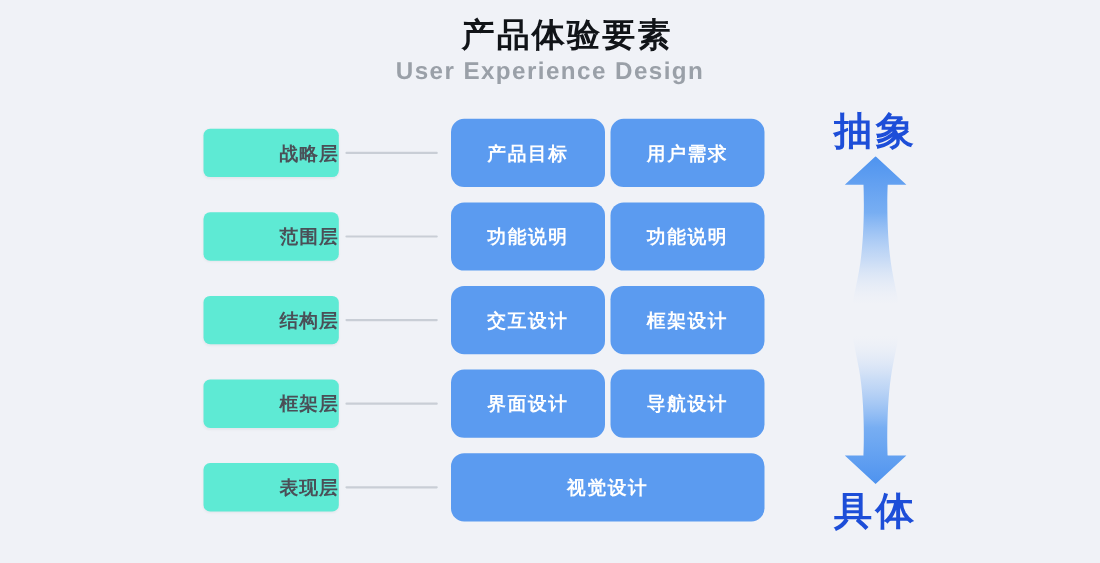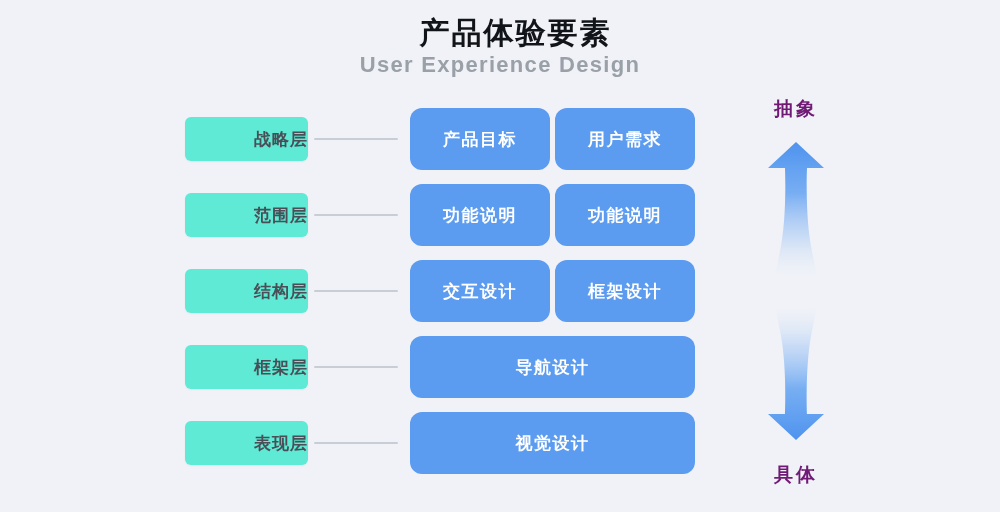--- a/index.html
+++ b/index.html
@@ -110,23 +110,23 @@
   
   .axis {
     position:absolute;
     left:716px; top:96px;
     width:160px; height:392px;
   }
   .axis-label {
     position:absolute;
     left:0; width:160px;
     text-align:center;
-    font-size:19px;
-    font-weight:700;
-    color:#701a75;
+    font-size:35px;
+    font-weight:700;
+    color:#1d4ed8;
     letter-spacing:3px;
     font-family:Liberation Mono, monospace;
   }
   .axis-label.top { top:0; }
   .axis-label.bottom { bottom:0; }
 
   .arrow-up {
     position:absolute;
     left:50%;
     transform:translateX(-50%);
@@ -198,20 +198,23 @@
         </div>
       </div>
     </div>
 
     <div class="row">
       <div class="layer-chip">
         <span>框架层</span>
       </div>
       <div class="connector"></div>
       <div class="boxes">
+        <div class="box">
+          <span>界面设计</span>
+        </div>
         <div class="box">
           <span>导航设计</span>
         </div>
       </div>
     </div>
 
     <div class="row">
       <div class="layer-chip">
         <span>表现层</span>
       </div>

